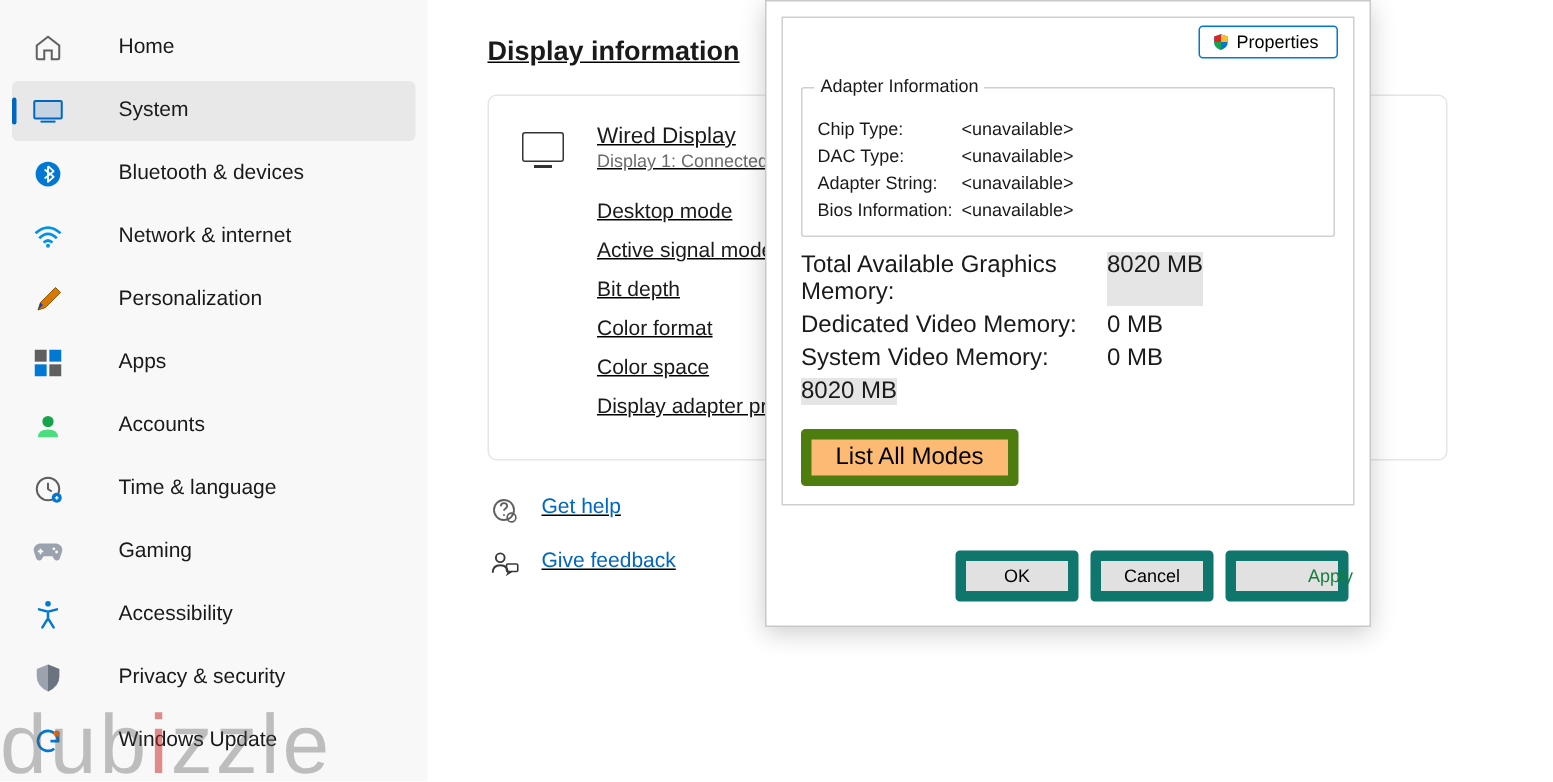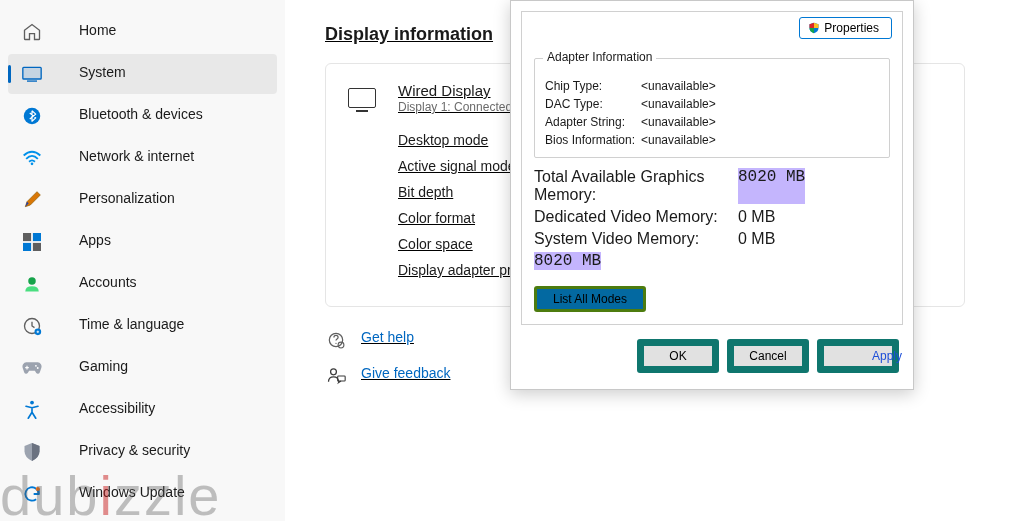--- a/index.html
+++ b/index.html
@@ -24,41 +24,41 @@
     .display-list { margin-left: 50px; }
     .display-list div { font-size: 14px; color: #1a1a1a; margin-bottom: 10px; }
     .link-blue { color: #0067c0; cursor: pointer; }
     
     .help-section { margin-top: 22px; }
     .help-item { display: flex; align-items: flex-start; margin-bottom: 14px; cursor: pointer; }
     .help-icon { width: 22px; height: 22px; margin-right: 14px; display: flex; align-items: center; justify-content: center; }
     .help-text { font-size: 14px; color: #0067c0; }
     
     .dialog { position: absolute; left: 510px; top: 0; width: 404px; background: #ffffff; border: 1px solid #c8c8c8; box-shadow: 0 4px 16px rgba(0,0,0,0.2); padding: 10px; }
-    .dialog-inner { border: 1px solid #d0d0d0; padding: 12px; position: relative; margin-bottom: 10px; }
+    .dialog-inner { border: 1px solid #d0d0d0; padding: 12px; position: relative; margin-bottom: 26px; }
     .props-btn { position: absolute; top: 5px; right: 10px; border: 1px solid #0078d4; background: #ffffff; border-radius: 3px; padding: 3px 12px 3px 8px; font-size: 12px; display: flex; align-items: center; cursor: pointer; }
     .props-shield { width: 12px; height: 12px; margin-right: 4px; }
     
     .adapter-section { margin-top: 34px; border: 1px solid #d0d0d0; border-radius: 2px; padding: 20px 10px 6px 10px; position: relative; }
     .adapter-legend { position: absolute; top: -9px; left: 8px; background: #ffffff; padding: 0 4px; font-size: 12px; color: #1a1a1a; }
     .info-row { display: flex; font-size: 12px; margin-bottom: 4px; color: #1a1a1a; }
     .info-label { width: 96px; }
     .info-value {}
     
     .mem-section { margin-top: 10px; }
     .mem-row { display: flex; font-size: 16px; margin-bottom: 4px; }
     .mem-label { width: 204px; color: #1a1a1a; }
     .mem-value { color: #1a1a1a; }
-    .highlight { background: #c4b5fd; font-family: Liberation Mono, monospace; }
-    
-    .list-modes-btn { margin-top: 12px; border: 3px solid #4d7c0f; background: #0369a1; border-radius: 3px; padding: 3px 16px; font-size: 12px; cursor: pointer; }
+    .highlight { background: #e5e5e5; }
+    
+    .list-modes-btn { margin-top: 12px; border: 7px solid #4d7c0f; background: #fdba74; border-radius: 3px; padding: 3px 16px; font-size: 16px; cursor: pointer; }
     
     .dialog-buttons { display: flex; justify-content: flex-end; gap: 8px; padding: 4px 4px 6px 4px; }
     .dialog-btn { border: 7px solid #0f766e; background: #e1e1e1; border-radius: 3px; padding: 3px 0; font-size: 12px; width: 82px; cursor: pointer; text-align: center; }
-    .dialog-btn.disabled { color: #1d4ed8; cursor: default; padding-left: 48px; }
+    .dialog-btn.disabled { color: #15803d; cursor: default; padding-left: 48px; }
     
     .watermark { position: absolute; left: 0; bottom: 0; font-size: 56px; font-weight: 400; color: rgba(80,80,80,0.35); letter-spacing: 2px; font-family: Arial, sans-serif; line-height: 0.9; }
     .wm-red { color: rgba(200,30,30,0.5); position: relative; }
   </style>
 </head>
 <body>
 
 <div class="sidebar">
   <div class="sidebar-item">
     <span class="sidebar-icon">

